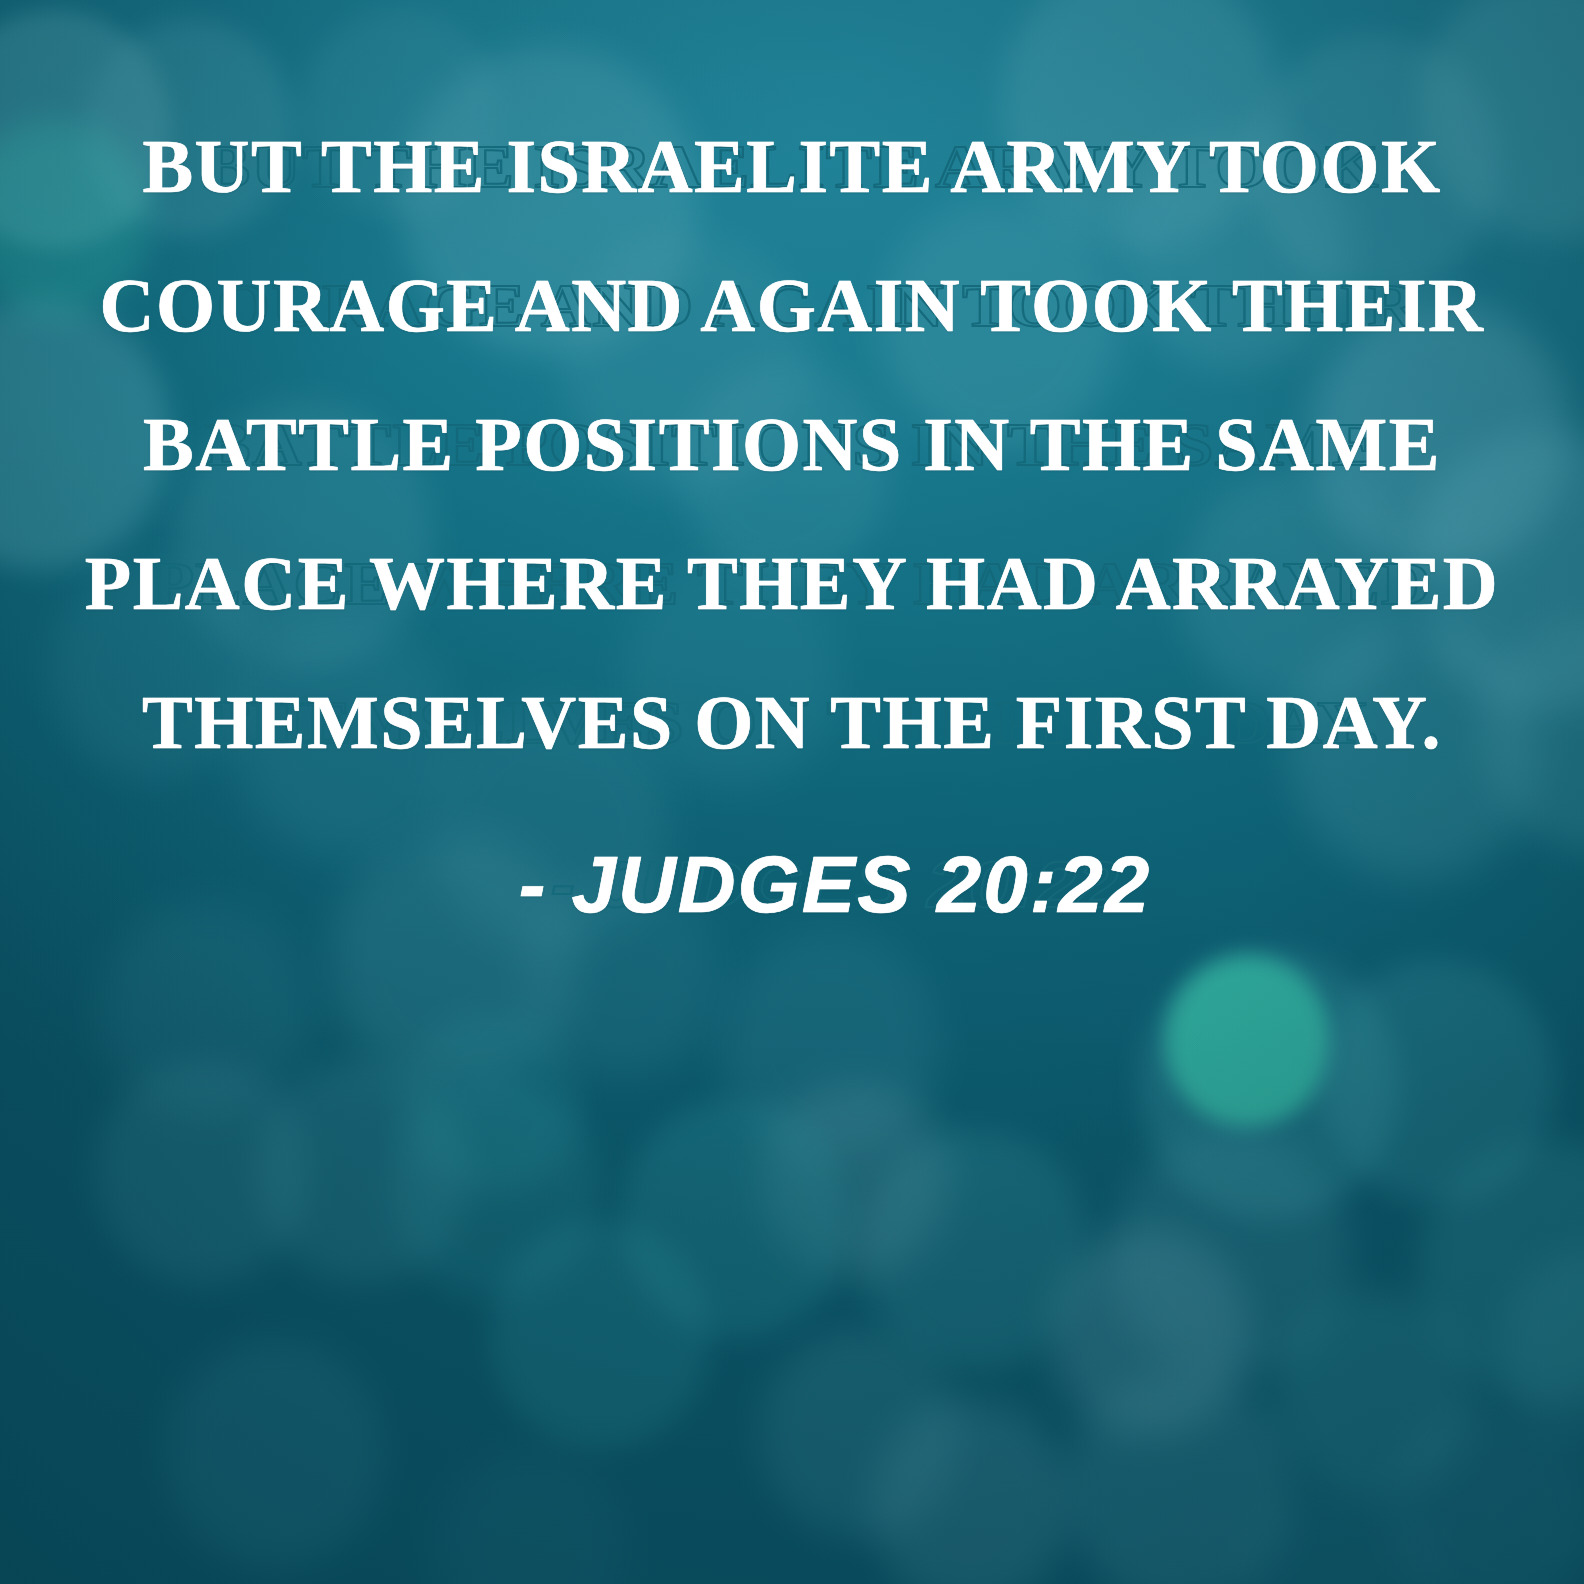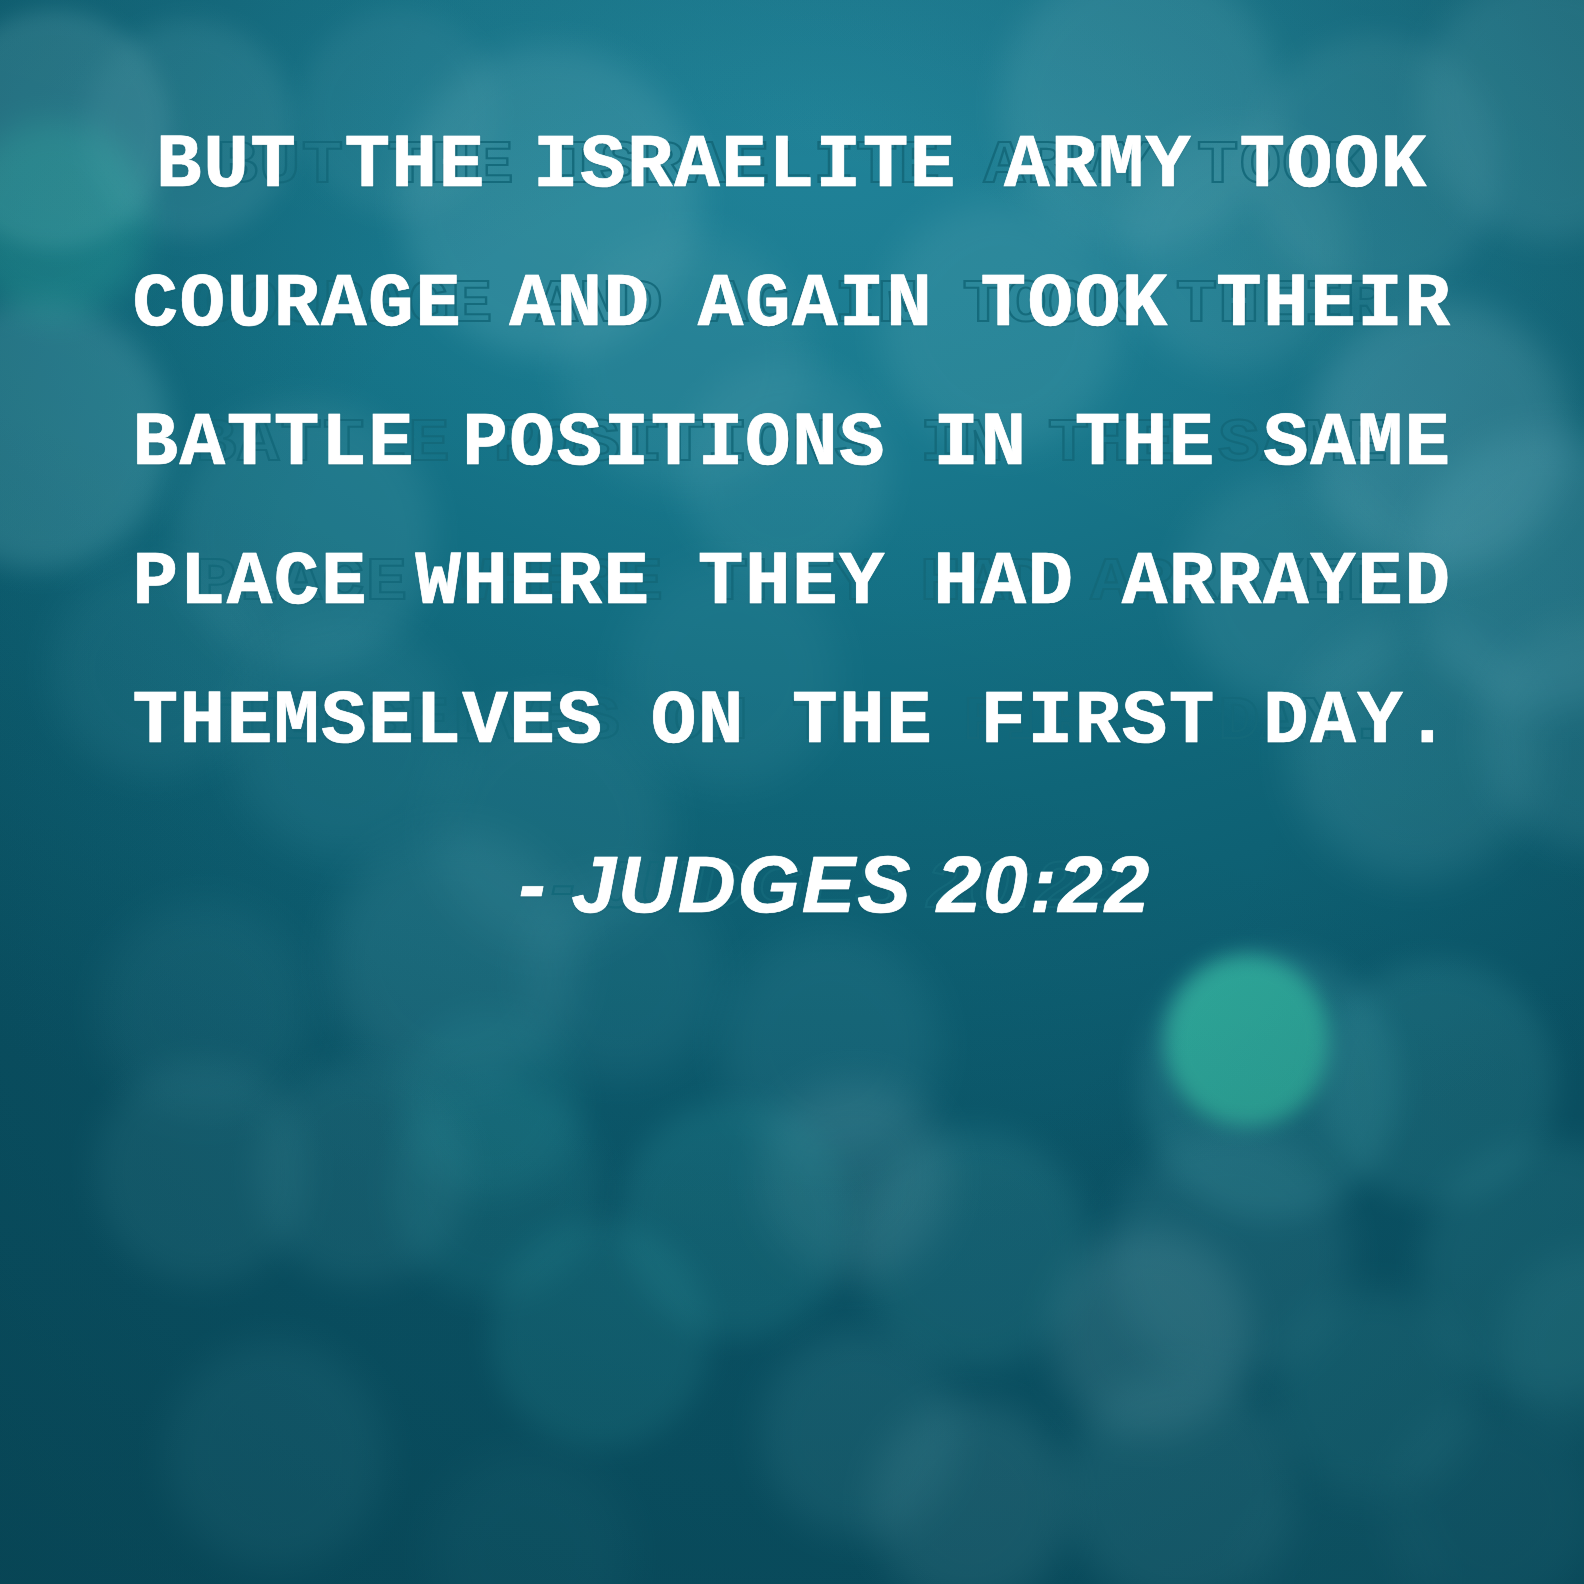--- a/index.html
+++ b/index.html
@@ -56,21 +56,21 @@
     text-align: center;
     padding: 0 72px;
     box-sizing: border-box;
   }
 
   .verse-line {
     position: relative;
     display: block;
     margin: 0 auto 63px auto;
     color: #ffffff;
-    font-family: Liberation Mono, monospace;
+    font-family: Liberation Serif, serif;
     font-weight: 700;
     font-size: 76px;
     line-height: 1.0;
     letter-spacing: 1.5px;
     text-transform: uppercase;
     white-space: nowrap;
     -webkit-text-stroke: 0.6px #ffffff;
     text-shadow:
        0 0 1px rgba(255,255,255,0.9),
        0 1px 2px rgba(6,56,68,0.30);

